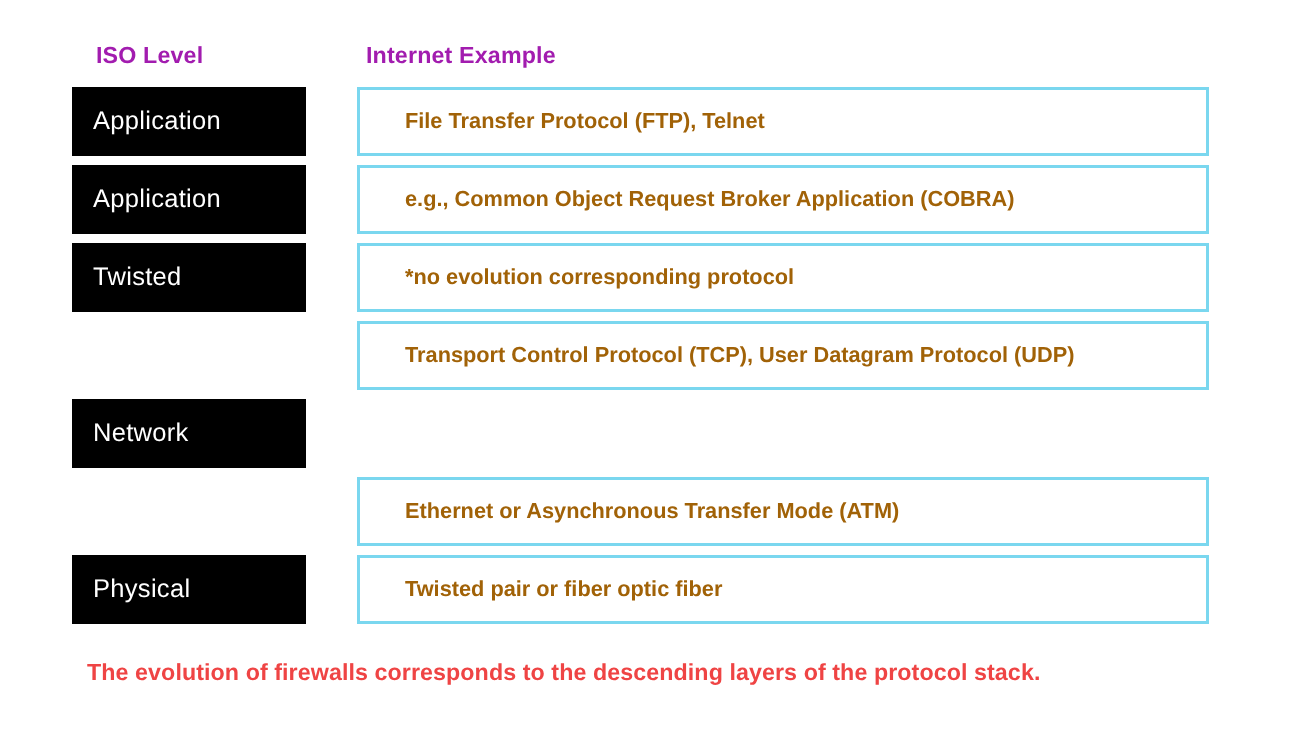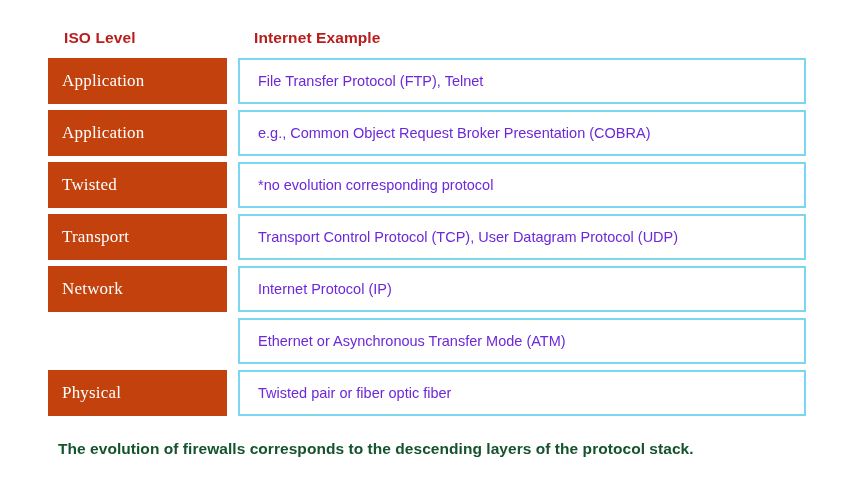--- a/index.html
+++ b/index.html
@@ -26,53 +26,52 @@
     position: absolute;
     left: 0;
     top: 28px;
     width: 868px;
     height: 24px;
   }
   .col-head {
     position: absolute;
     font-size: 15.5px;
     font-weight: bold;
-    color: #b91c1c;
+    color: #a21caf;
     letter-spacing: 0.1px;
     white-space: nowrap;
     line-height: 20px;
   }
   .col-head.iso { left: 64px; top: 0; }
-  .col-head.example { left: 254px; top: 0; text-align: right; }
+  .col-head.example { left: 244px; top: 0; text-align: right; }
 
   
   .rows {
     position: absolute;
     left: 0;
     top: 58px;
     width: 868px;
   }
   .layer-row {
     position: relative;
     height: 46px;
     margin-bottom: 6px;
   }
   .layer-row:last-child { margin-bottom: 0; text-align: right; }
 
   .level-block {
     position: absolute;
     left: 48px;
     top: 0;
-    width: 179px;
+    width: 156px;
     height: 46px;
-    background: #c2410c;
+    background: #000000;
     box-sizing: border-box;
     display: flex;
     align-items: center;
-    font-family: Liberation Serif, serif;
   }
   .level-label {
     padding-left: 14px;
     font-size: 17px;
     font-weight: 400;
     color: #ffffff;
     letter-spacing: 0.2px;
     white-space: nowrap;
     line-height: 20px;
   }
@@ -83,37 +82,37 @@
     top: 0;
     width: 568px;
     height: 46px;
     background: #ffffff;
     border: 2px solid #7ad7ef;
     box-sizing: border-box;
     display: flex;
     align-items: center;
   }
   .example-label {
-    padding-left: 18px;
+    padding-left: 30px;
     font-size: 14.5px;
-    font-weight: 400;
-    color: #6d28d9;
+    font-weight: 700;
+    color: #a16207;
     white-space: nowrap;
     line-height: 18px;
   }
 
   
   .caption {
     position: absolute;
     left: 58px;
     top: 438px;
     width: 790px;
     font-size: 15.5px;
     font-weight: bold;
-    color: #14532d;
+    color: #ef4444;
     letter-spacing: 0.05px;
     line-height: 22px;
     white-space: nowrap;
   }
 </style>
 </head>
 <body>
 
 <div class="diagram">
 
@@ -129,45 +128,39 @@
         </div>
         <div class="example-block">
           <span class="example-label">File Transfer Protocol (FTP), Telnet</span>
         </div>
       </div>
       <div class="layer-row">
         <div class="level-block">
           <span class="level-label">Application</span>
         </div>
         <div class="example-block">
-          <span class="example-label">e.g., Common Object Request Broker Presentation (COBRA)</span>
+          <span class="example-label">e.g., Common Object Request Broker Application (COBRA)</span>
         </div>
       </div>
       <div class="layer-row">
         <div class="level-block">
           <span class="level-label">Twisted</span>
         </div>
         <div class="example-block">
           <span class="example-label">*no evolution corresponding protocol</span>
         </div>
       </div>
       <div class="layer-row">
-        <div class="level-block">
-          <span class="level-label">Transport</span>
-        </div>
         <div class="example-block">
           <span class="example-label">Transport Control Protocol (TCP), User Datagram Protocol (UDP)</span>
         </div>
       </div>
       <div class="layer-row">
         <div class="level-block">
           <span class="level-label">Network</span>
-        </div>
-        <div class="example-block">
-          <span class="example-label">Internet Protocol (IP)</span>
         </div>
       </div>
       <div class="layer-row">
         <div class="example-block">
           <span class="example-label">Ethernet or Asynchronous Transfer Mode (ATM)</span>
         </div>
       </div>
       <div class="layer-row">
         <div class="level-block">
           <span class="level-label">Physical</span>

